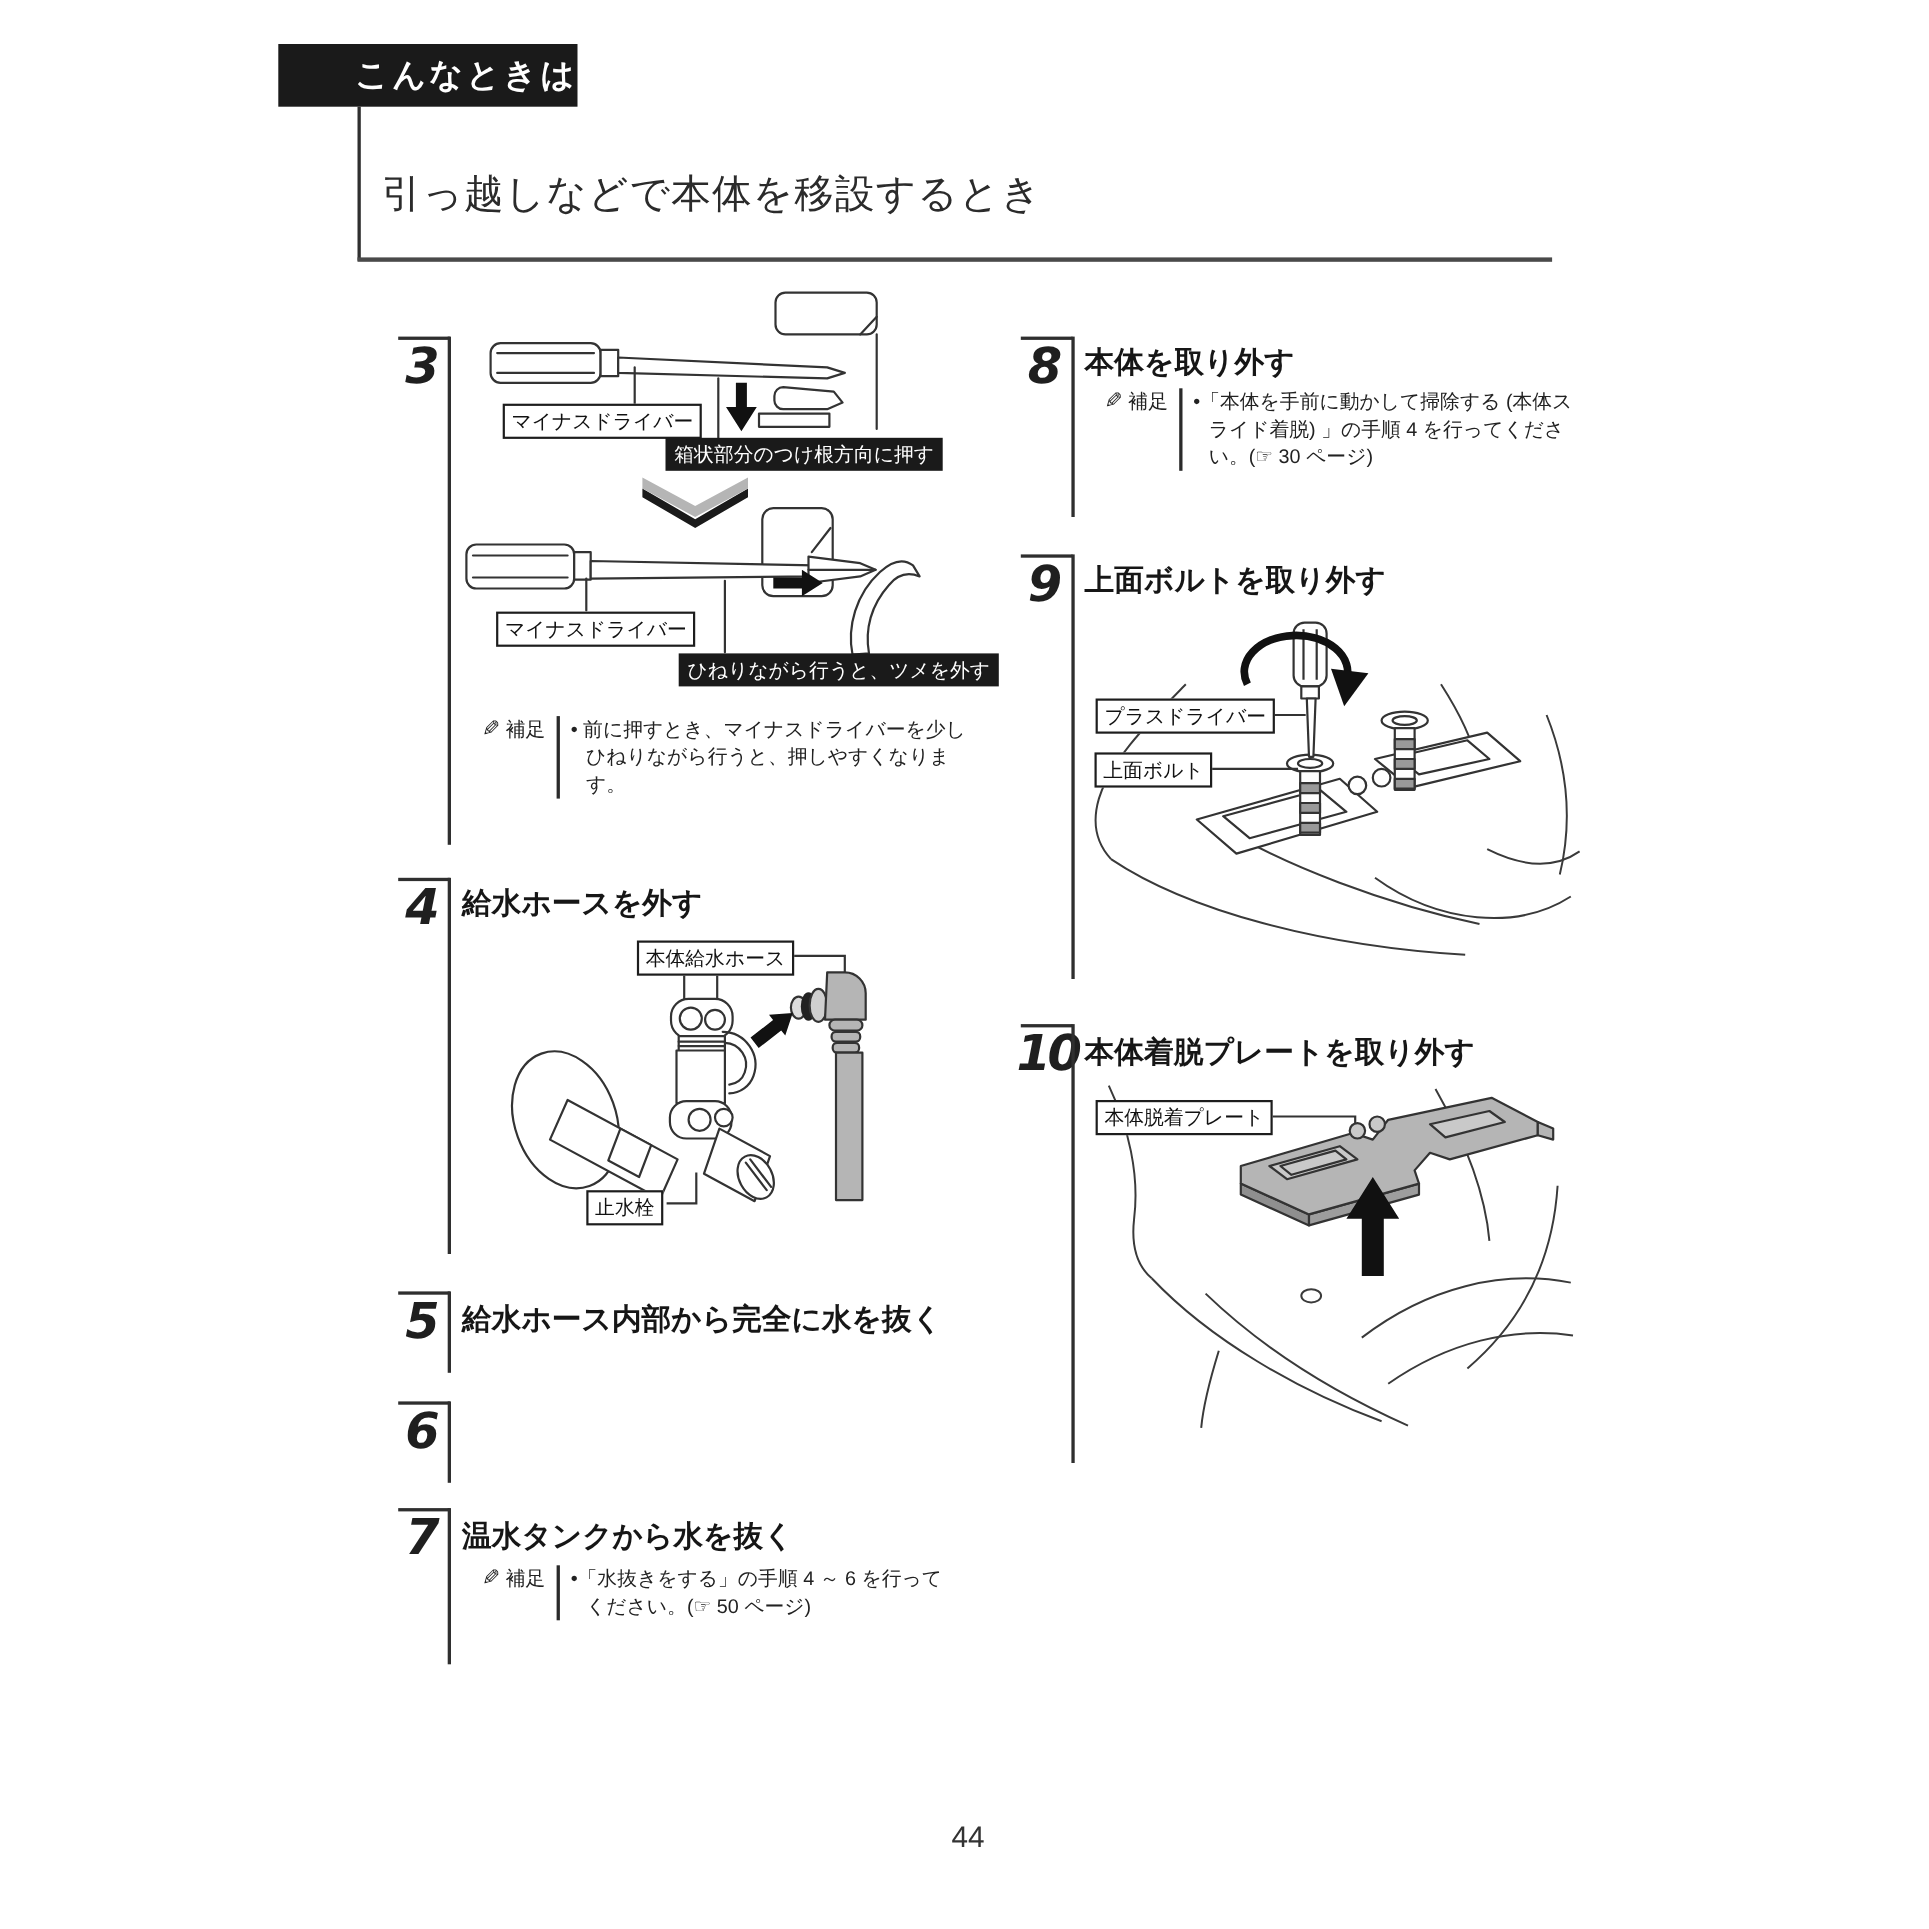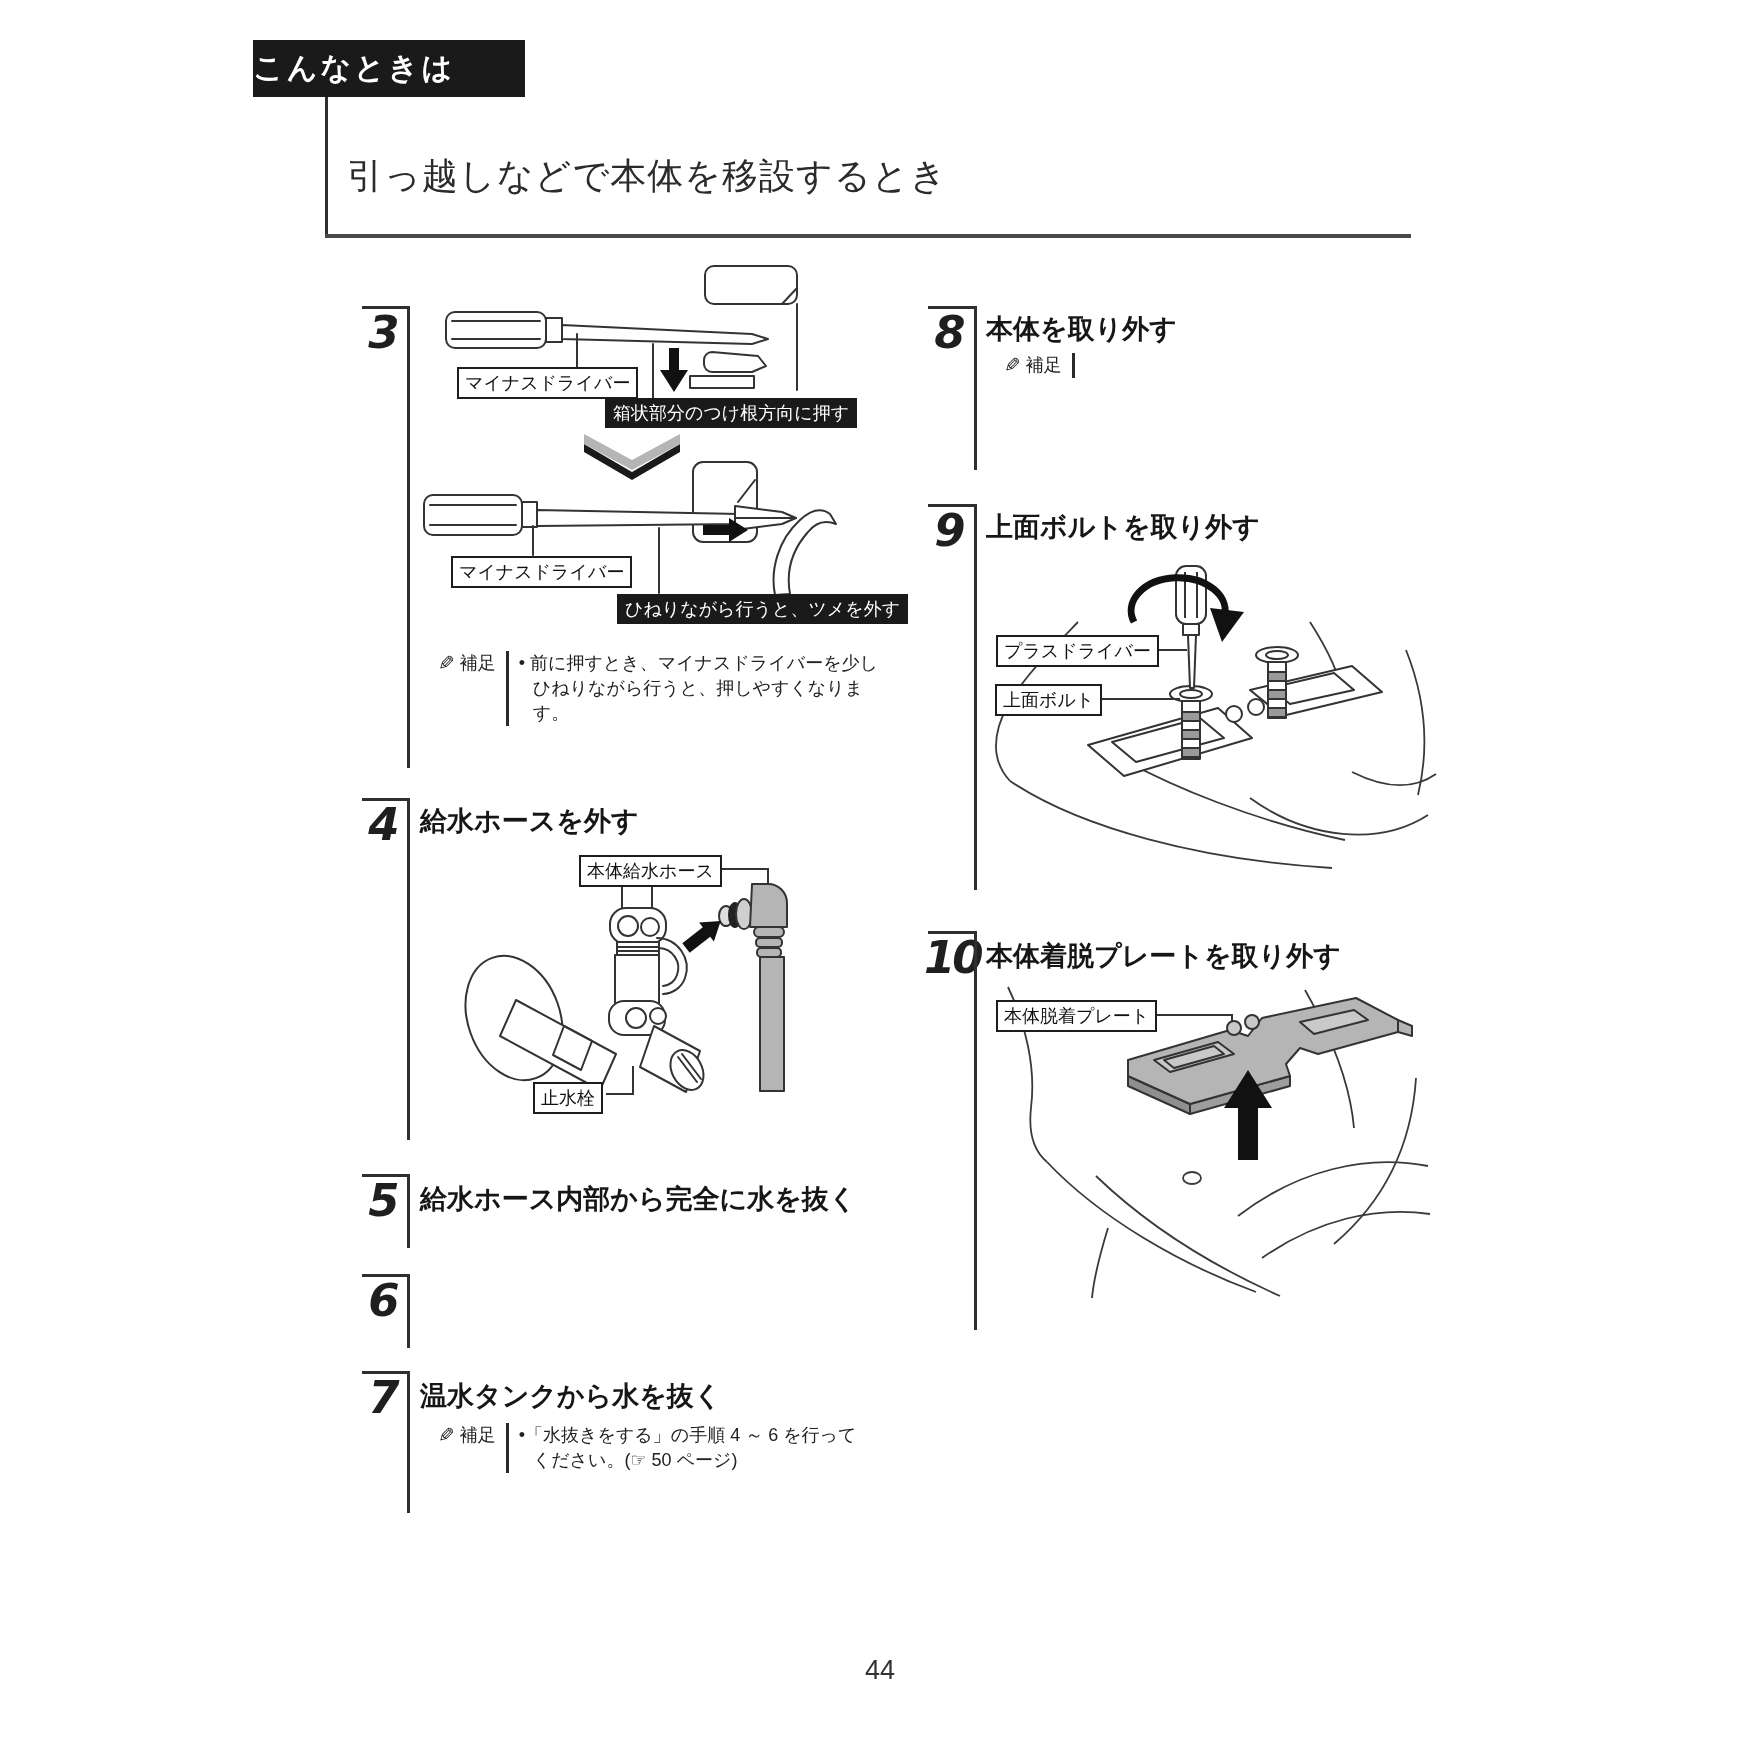--- a/index.html
+++ b/index.html
@@ -1,19 +1,19 @@
 <!DOCTYPE html>
 <html><head>
 <meta charset="utf-8">
 <style>
   html,body{margin:0;padding:0;background:#fff;}
   #page{position:relative;width:1754px;height:1754px;background:#ffffff;
         font-family:"Liberation Sans","DejaVu Sans",sans-serif;color:#1a1a1a;overflow:hidden;}
   .abs{position:absolute;}
-  .badge{background:#1a1a1a;color:#fff;display:flex;align-items:center;justify-content:flex-start;
+  .badge{background:#1a1a1a;color:#fff;display:flex;align-items:center;justify-content:flex-end;
          font-weight:bold;font-size:30px;letter-spacing:3px;}
   .title{font-size:36px;font-weight:400;color:#2b2b2b;letter-spacing:1px;white-space:nowrap;}
   .rule{background:#4a4a4a;}
   .vbar{background:#2f2f2f;width:3px;}
   .tick{background:#2f2f2f;height:3px;}
   .num{font-style:italic;font-weight:bold;font-size:45px;color:#1f1f1f;text-align:center;
        font-family:"DejaVu Sans","Liberation Sans",sans-serif;line-height:1;}
   .stitle{font-size:27px;font-weight:bold;color:#161616;white-space:nowrap;}
   .lbox{border:2px solid #1d1d1d;background:#fff;font-size:18px;padding:2px 6px;
         white-space:nowrap;color:#111;}
@@ -173,20 +173,25 @@
 
   <div class="abs tick" style="left:928px;top:306px;width:47px"></div>
   <div class="abs num" style="left:928px;top:310px;width:44px">8</div>
   <div class="abs vbar" style="left:974px;top:306px;height:164px"></div>
   <div class="abs stitle" style="left:986px;top:311px">本体を取り外す</div>
 
   <div class="abs note" style="left:1004px;top:353px">
     <span class="pencil">✎</span>
     <span class="nlabel">補足</span>
     <div class="ndiv"></div>
+    <div>
+      <div class="nline">•「本体を手前に動かして掃除する (本体ス</div>
+      <div class="nline cont">ライド着脱) 」の手順 4 を行ってくださ</div>
+      <div class="nline cont">い。(☞ 30 ページ)</div>
+    </div>
   </div>
 
   <div class="abs tick" style="left:928px;top:504px;width:47px"></div>
   <div class="abs num" style="left:928px;top:508px;width:44px">9</div>
   <div class="abs vbar" style="left:974px;top:504px;height:386px"></div>
   <div class="abs stitle" style="left:986px;top:509px">上面ボルトを取り外す</div>
 
   <svg class="abs" style="left:980px;top:545px" width="460" height="348" viewBox="980 545 460 348">
     <g stroke="#3a3a3a" stroke-width="1.8" fill="none">
       <path d="M1078,622 C1046,655 1010,690 999,726 C992,750 998,768 1010,781"></path>

